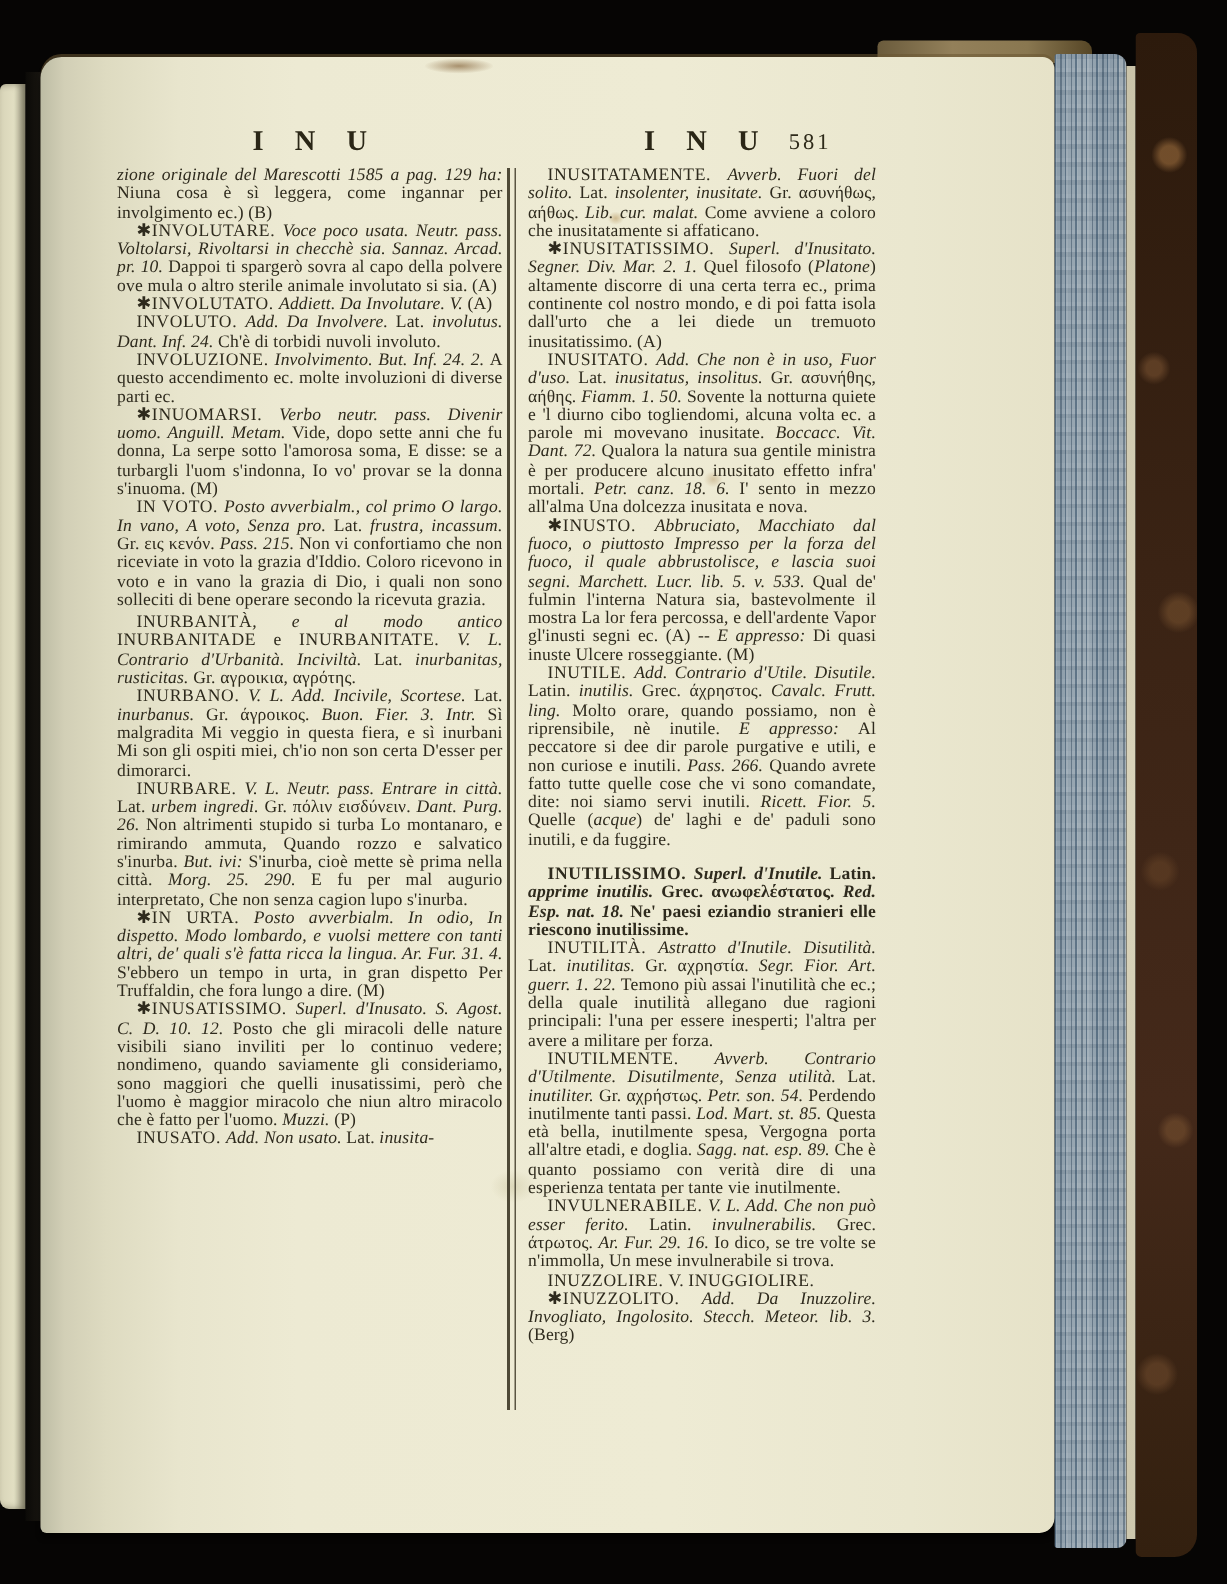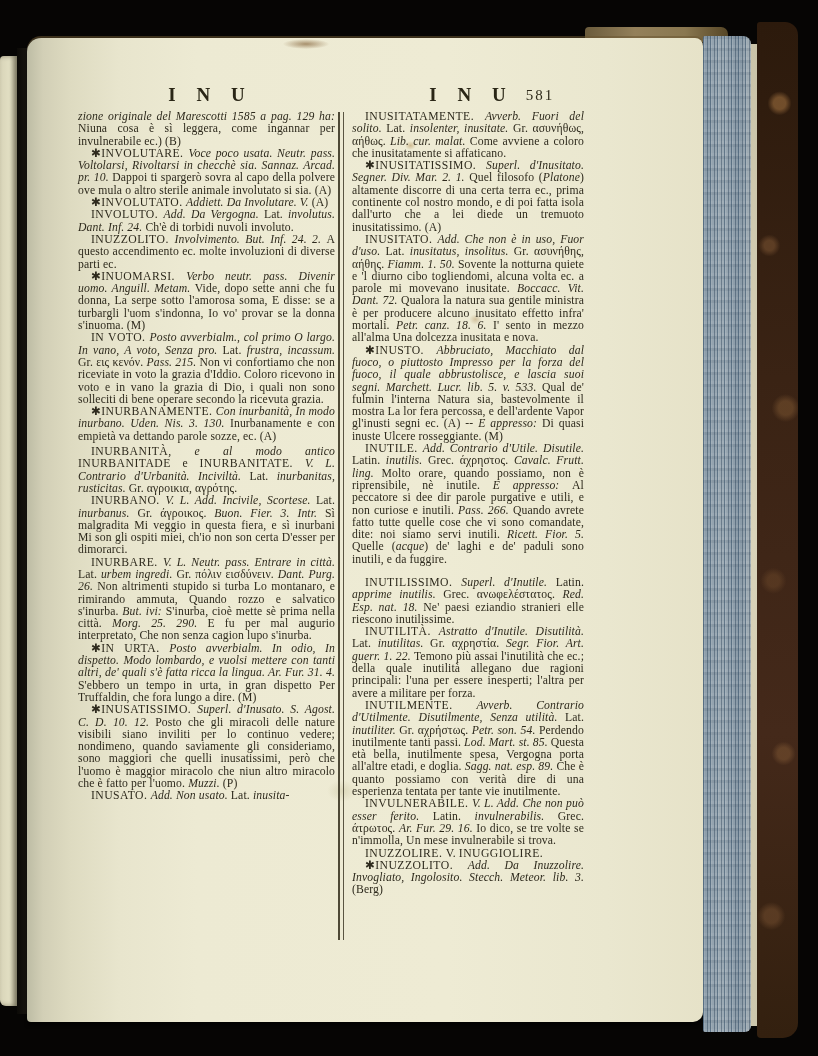--- a/index.html
+++ b/index.html
@@ -96,21 +96,21 @@
   }
   .col-left{left:51px;width:257px;}
   .col-right{left:325px;width:232px;}
   .divider{
     position:absolute;left:311px;top:74px;width:6px;height:828px;
     border-left:2px solid #4e4936;border-right:1px solid #5a5542;
     box-sizing:border-box;
   }
   .para{margin:0;text-indent:13px;}
   .para.noindent{text-indent:0;}
-  .para.gap{margin-top:11px;}
+  .para.gap{margin-top:11px;font-weight:bold;}
   .para.gap-sm{margin-top:3px;}
   .run-i{font-style:italic;}
   .run-h{letter-spacing:.45px;}
 </style>
 </head>
 <body>
 
 <div class="scene">
   <div class="facing-sliver"></div>
   <div class="gutter"></div>
@@ -120,28 +120,27 @@
     <div class="stain s1"></div>
     <div class="stain s2"></div>
     <div class="stain s3"></div>
     <div class="stain s4"></div>
 
     <div class="running-head rh-left">I N U</div>
     <div class="running-head rh-right">I N U</div>
     <div class="page-number">581</div>
 
     <div class="col col-left">
-        <p class="para noindent"><span class="run-i">zione originale del Marescotti 1585 a pag. 129 ha: </span><span class="run-r">Niuna cosa è sì leggera, come ingannar per invulnerabile ec.) (B)</span></p>
+        <p class="para noindent"><span class="run-i">zione originale del Marescotti 1585 a pag. 129 ha: </span><span class="run-r">Niuna cosa è sì leggera, come ingannar per involgimento ec.) (B)</span></p>
         <p class="para"><span class="run-h">✱INVOLUTARE. </span><span class="run-i">Voce poco usata. Neutr. pass. Voltolarsi, Rivoltarsi in checchè sia. Sannaz. Arcad. pr. 10. </span><span class="run-r">Dappoi ti spargerò sovra al capo della polvere ove mula o altro sterile animale involutato si sia. (A)</span></p>
         <p class="para"><span class="run-h">✱INVOLUTATO. </span><span class="run-i">Addiett. Da Involutare. V. </span><span class="run-r">(A)</span></p>
-        <p class="para"><span class="run-h">INVOLUTO. </span><span class="run-i">Add. Da Vergogna. </span><span class="run-r">Lat. </span><span class="run-i">involutus. Dant. Inf. 24. </span><span class="run-r">Ch'è di torbidi nuvoli involuto.</span></p>
-        <p class="para"><span class="run-h">INUZZOLITO. </span><span class="run-i">Involvimento. But. Inf. 24. 2. </span><span class="run-r">A questo accendimento ec. molte involuzioni di diverse parti ec.</span></p>
+        <p class="para"><span class="run-h">INVOLUTO. </span><span class="run-i">Add. Da Involvere. </span><span class="run-r">Lat. </span><span class="run-i">involutus. Dant. Inf. 24. </span><span class="run-r">Ch'è di torbidi nuvoli involuto.</span></p>
+        <p class="para"><span class="run-h">INVOLUZIONE. </span><span class="run-i">Involvimento. But. Inf. 24. 2. </span><span class="run-r">A questo accendimento ec. molte involuzioni di diverse parti ec.</span></p>
         <p class="para"><span class="run-h">✱INUOMARSI. </span><span class="run-i">Verbo neutr. pass. Divenir uomo. Anguill. Metam. </span><span class="run-r">Vide, dopo sette anni che fu donna, La serpe sotto l'amorosa soma, E disse: se a turbargli l'uom s'indonna, Io vo' provar se la donna s'inuoma. (M)</span></p>
         <p class="para"><span class="run-h">IN VOTO. </span><span class="run-i">Posto avverbialm., col primo O largo. In vano, A voto, Senza pro. </span><span class="run-r">Lat. </span><span class="run-i">frustra, incassum. </span><span class="run-r">Gr. εις κενόν. </span><span class="run-i">Pass. 215. </span><span class="run-r">Non vi confortiamo che non riceviate in voto la grazia d'Iddio. Coloro ricevono in voto e in vano la grazia di Dio, i quali non sono solleciti di bene operare secondo la ricevuta grazia.</span></p>
-        <p class="para"><span class="run-h">✱INURBANAMENTE. </span><span class="run-i">Con inurbanità, In modo inurbano. Uden. Nis. 3. 130. </span><span class="run-r">Inurbanamente e con empietà va dettando parole sozze, ec. (A)</span></p>
         <p class="para gap-sm"><span class="run-h">INURBANITÀ</span><span class="run-i">, e al modo antico </span><span class="run-h">INURBANITADE</span><span class="run-r"> e </span><span class="run-h">INURBANITATE. </span><span class="run-i">V. L. Contrario d'Urbanità. Inciviltà. </span><span class="run-r">Lat. </span><span class="run-i">inurbanitas, rusticitas. </span><span class="run-r">Gr. αγροικια, αγρότης.</span></p>
         <p class="para"><span class="run-h">INURBANO. </span><span class="run-i">V. L. Add. Incivile, Scortese. </span><span class="run-r">Lat. </span><span class="run-i">inurbanus. </span><span class="run-r">Gr. άγροικος. </span><span class="run-i">Buon. Fier. 3. Intr. </span><span class="run-r">Sì malgradita Mi veggio in questa fiera, e sì inurbani Mi son gli ospiti miei, ch'io non son certa D'esser per dimorarci.</span></p>
         <p class="para"><span class="run-h">INURBARE. </span><span class="run-i">V. L. Neutr. pass. Entrare in città. </span><span class="run-r">Lat. </span><span class="run-i">urbem ingredi. </span><span class="run-r">Gr. πόλιν εισδύνειν. </span><span class="run-i">Dant. Purg. 26. </span><span class="run-r">Non altrimenti stupido si turba Lo montanaro, e rimirando ammuta, Quando rozzo e salvatico s'inurba. </span><span class="run-i">But. ivi: </span><span class="run-r">S'inurba, cioè mette sè prima nella città. </span><span class="run-i">Morg. 25. 290. </span><span class="run-r">E fu per mal augurio interpretato, Che non senza cagion lupo s'inurba.</span></p>
         <p class="para"><span class="run-h">✱IN URTA. </span><span class="run-i">Posto avverbialm. In odio, In dispetto. Modo lombardo, e vuolsi mettere con tanti altri, de' quali s'è fatta ricca la lingua. Ar. Fur. 31. 4. </span><span class="run-r">S'ebbero un tempo in urta, in gran dispetto Per Truffaldin, che fora lungo a dire. (M)</span></p>
         <p class="para"><span class="run-h">✱INUSATISSIMO. </span><span class="run-i">Superl. d'Inusato. S. Agost. C. D. 10. 12. </span><span class="run-r">Posto che gli miracoli delle nature visibili siano inviliti per lo continuo vedere; nondimeno, quando saviamente gli consideriamo, sono maggiori che quelli inusatissimi, però che l'uomo è maggior miracolo che niun altro miracolo che è fatto per l'uomo. </span><span class="run-i">Muzzi. </span><span class="run-r">(P)</span></p>
         <p class="para"><span class="run-h">INUSATO. </span><span class="run-i">Add. Non usato. </span><span class="run-r">Lat. </span><span class="run-i">inusita-</span></p>
       </div>
     <div class="divider"></div>
     <div class="col col-right">
         <p class="para"><span class="run-h">INUSITATAMENTE. </span><span class="run-i">Avverb. Fuori del solito. </span><span class="run-r">Lat. </span><span class="run-i">insolenter, inusitate. </span><span class="run-r">Gr. ασυνήθως, αήθως. </span><span class="run-i">Lib. cur. malat. </span><span class="run-r">Come avviene a coloro che inusitatamente si affaticano.</span></p>

